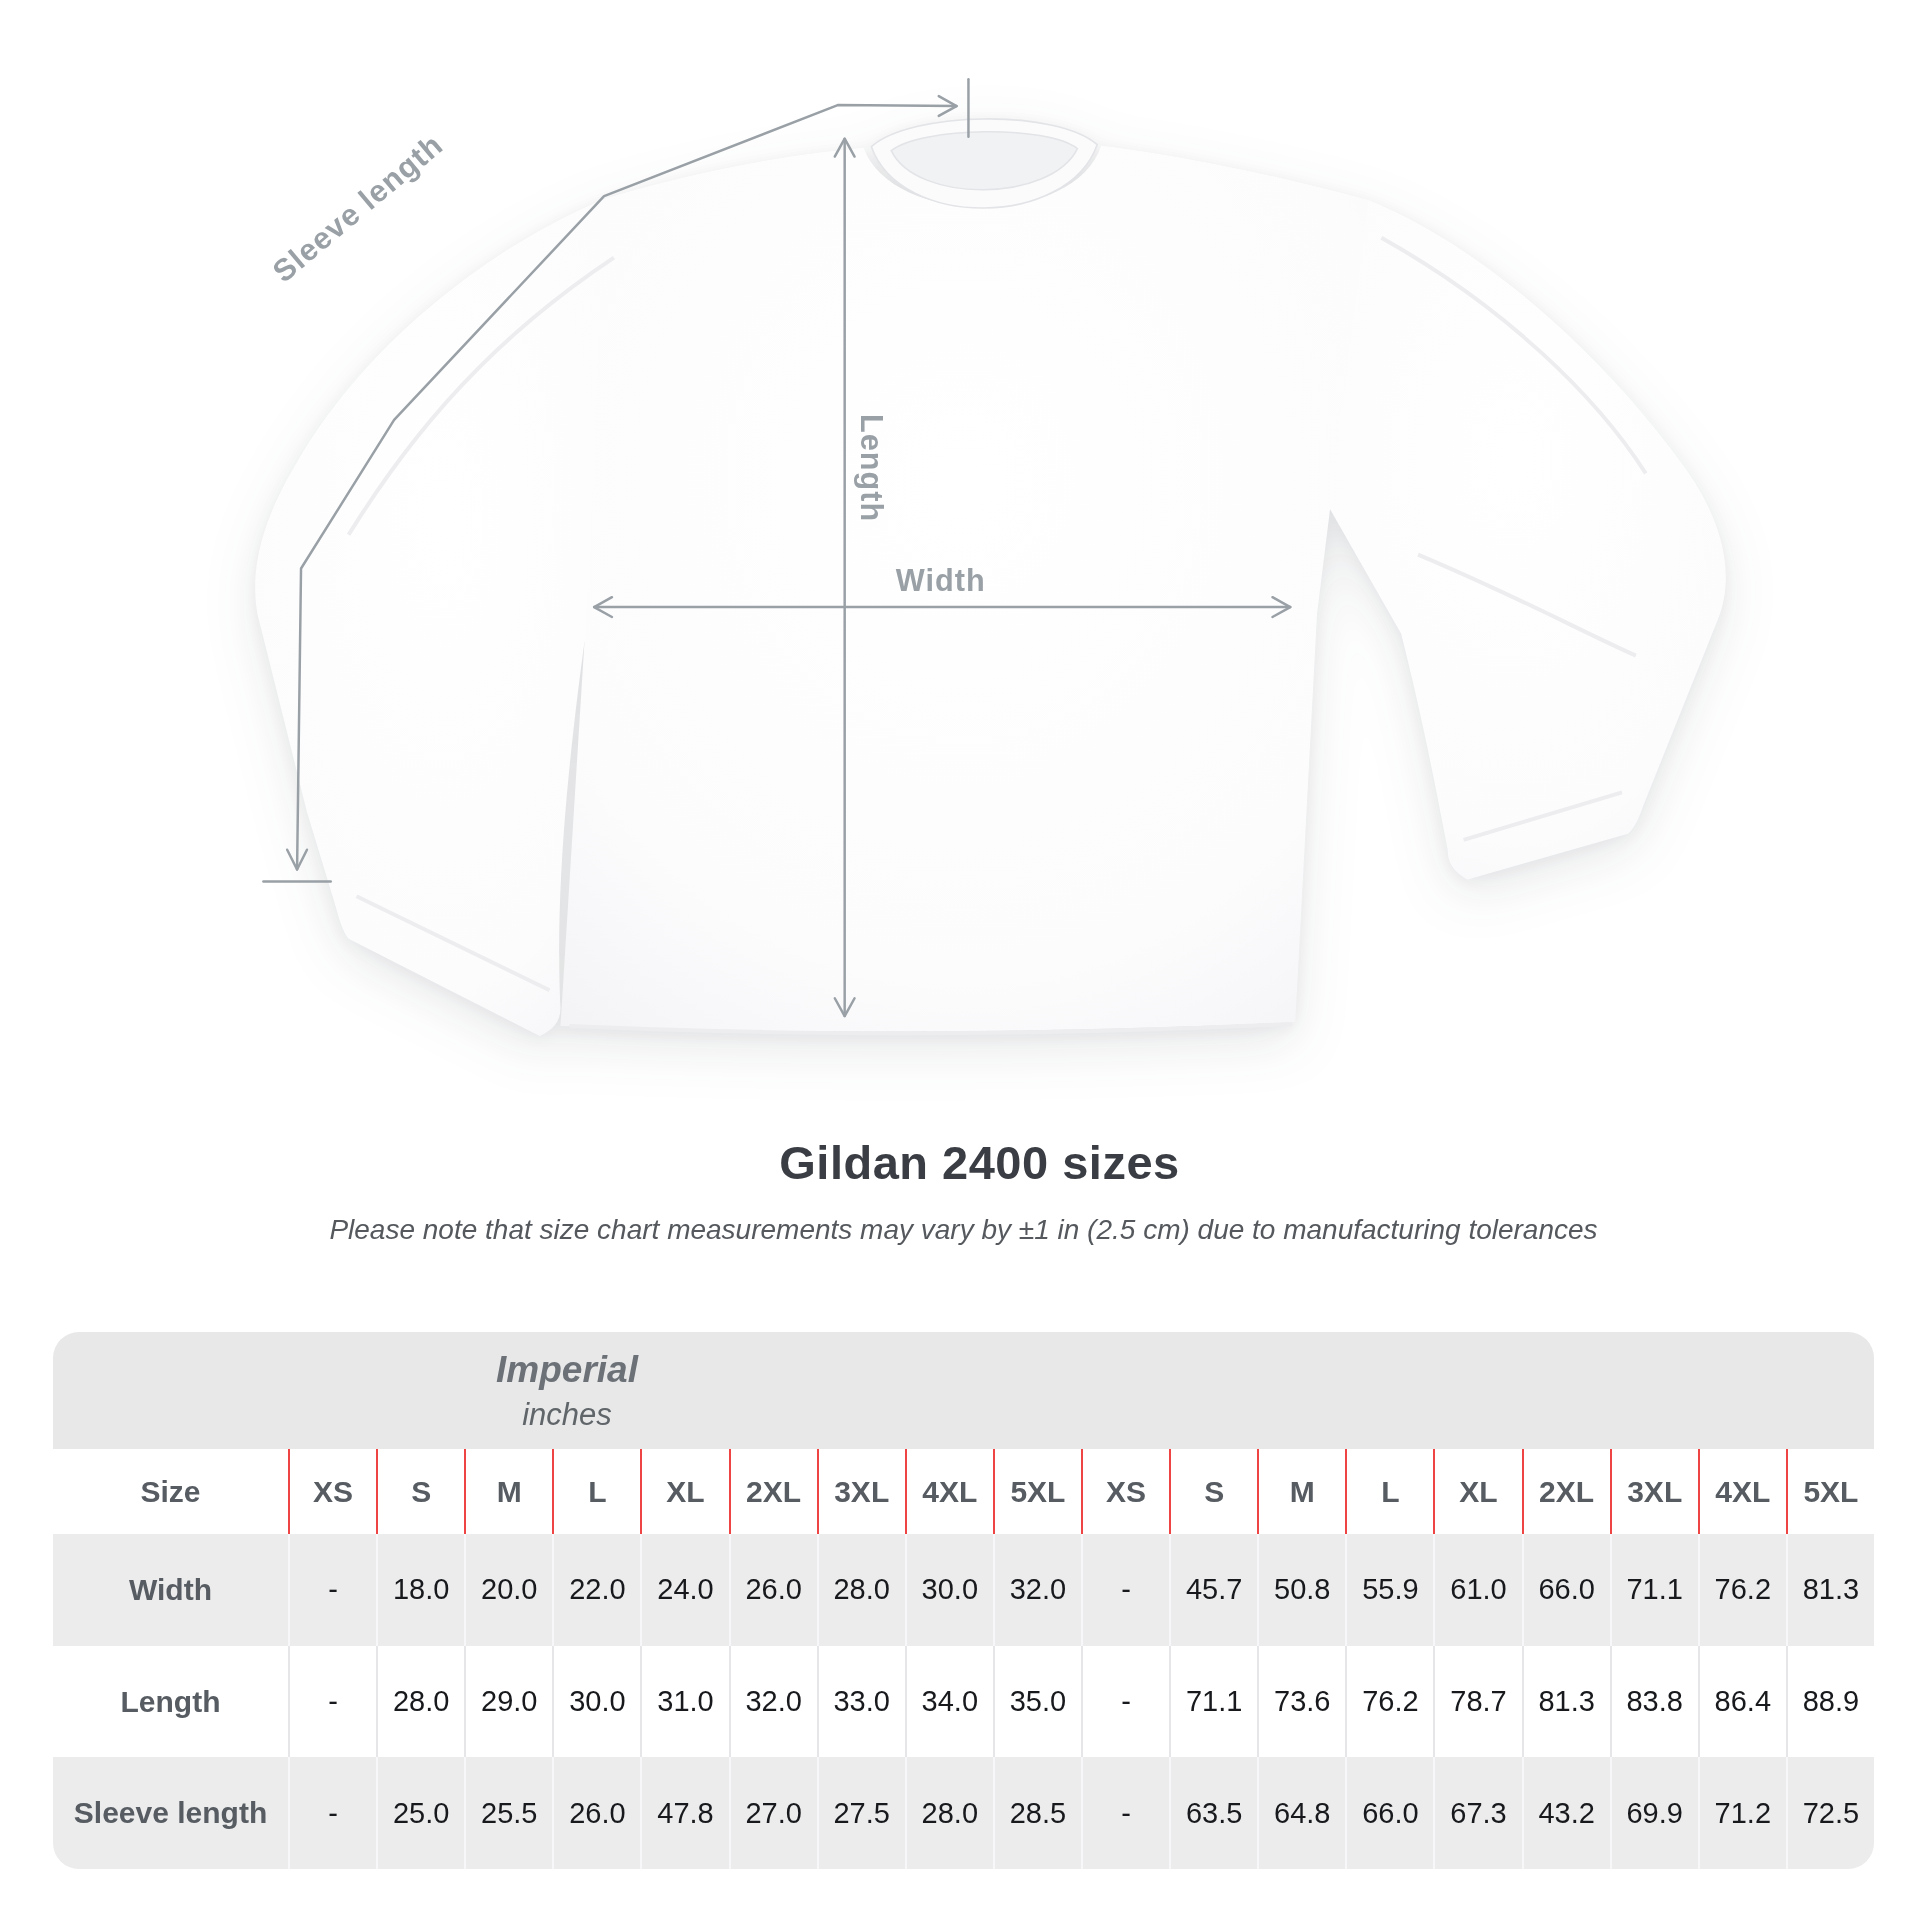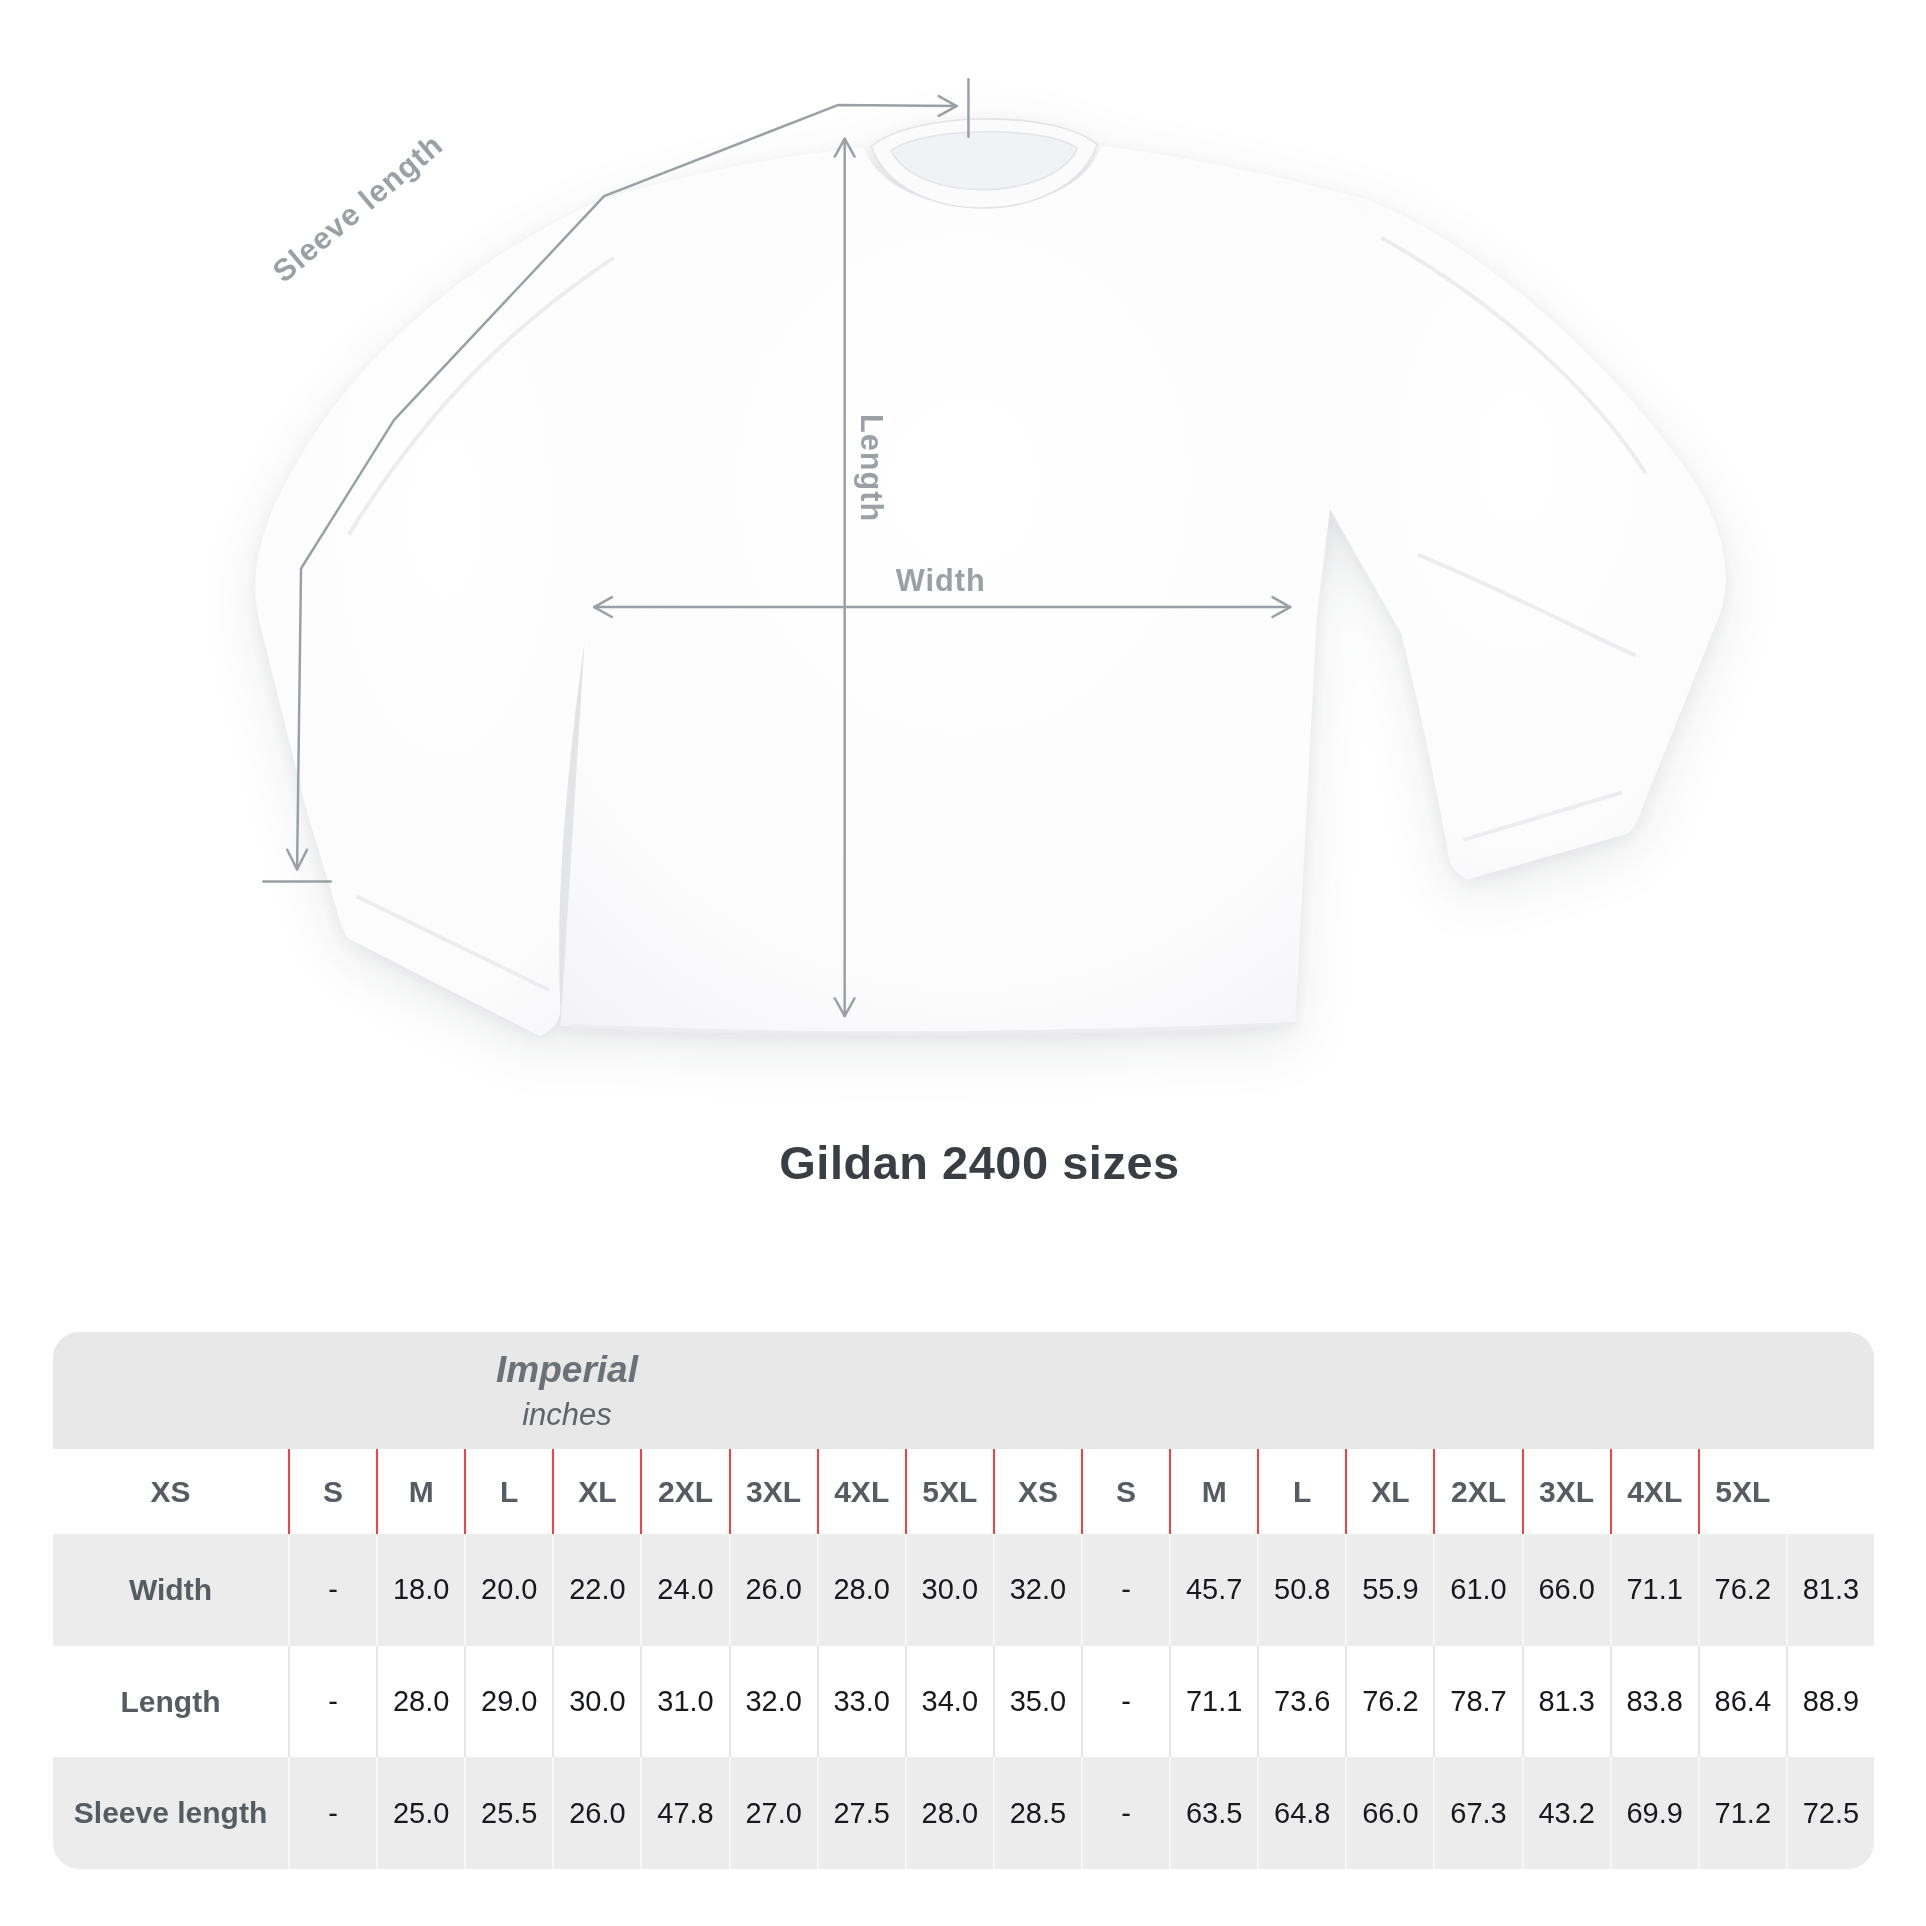--- a/index.html
+++ b/index.html
@@ -131,30 +131,32 @@
       </g>
     </g>
     <g class="mlabels">
       <text transform="translate(368,218) rotate(-40)" text-anchor="middle">Sleeve length</text>
       <text transform="translate(869,418) rotate(90)">Length</text>
       <text x="950" y="597" text-anchor="middle">Width</text>
     </g>
   </svg>
 
   <div class="title">Gildan 2400 sizes</div>
+  <div class="subtitle">Please note that size chart measurements may vary by ±1 in (2.5 cm) due to manufacturing tolerances</div>
 
   <div class="card">
     <div class="band">
       <div class="bandcell">
         <div class="bandname">Imperial</div>
         <div class="bandunit">inches</div>
       </div>
     </div>
 
     <div class="row sizerow" id="sizeRow">
+      <div class="cell label">Size</div>
     <div class="cell shead">XS</div>
         <div class="cell shead">S</div>
         <div class="cell shead">M</div>
         <div class="cell shead">L</div>
         <div class="cell shead">XL</div>
         <div class="cell shead">2XL</div>
         <div class="cell shead">3XL</div>
         <div class="cell shead">4XL</div>
         <div class="cell shead">5XL</div>
         <div class="cell shead">XS</div>

